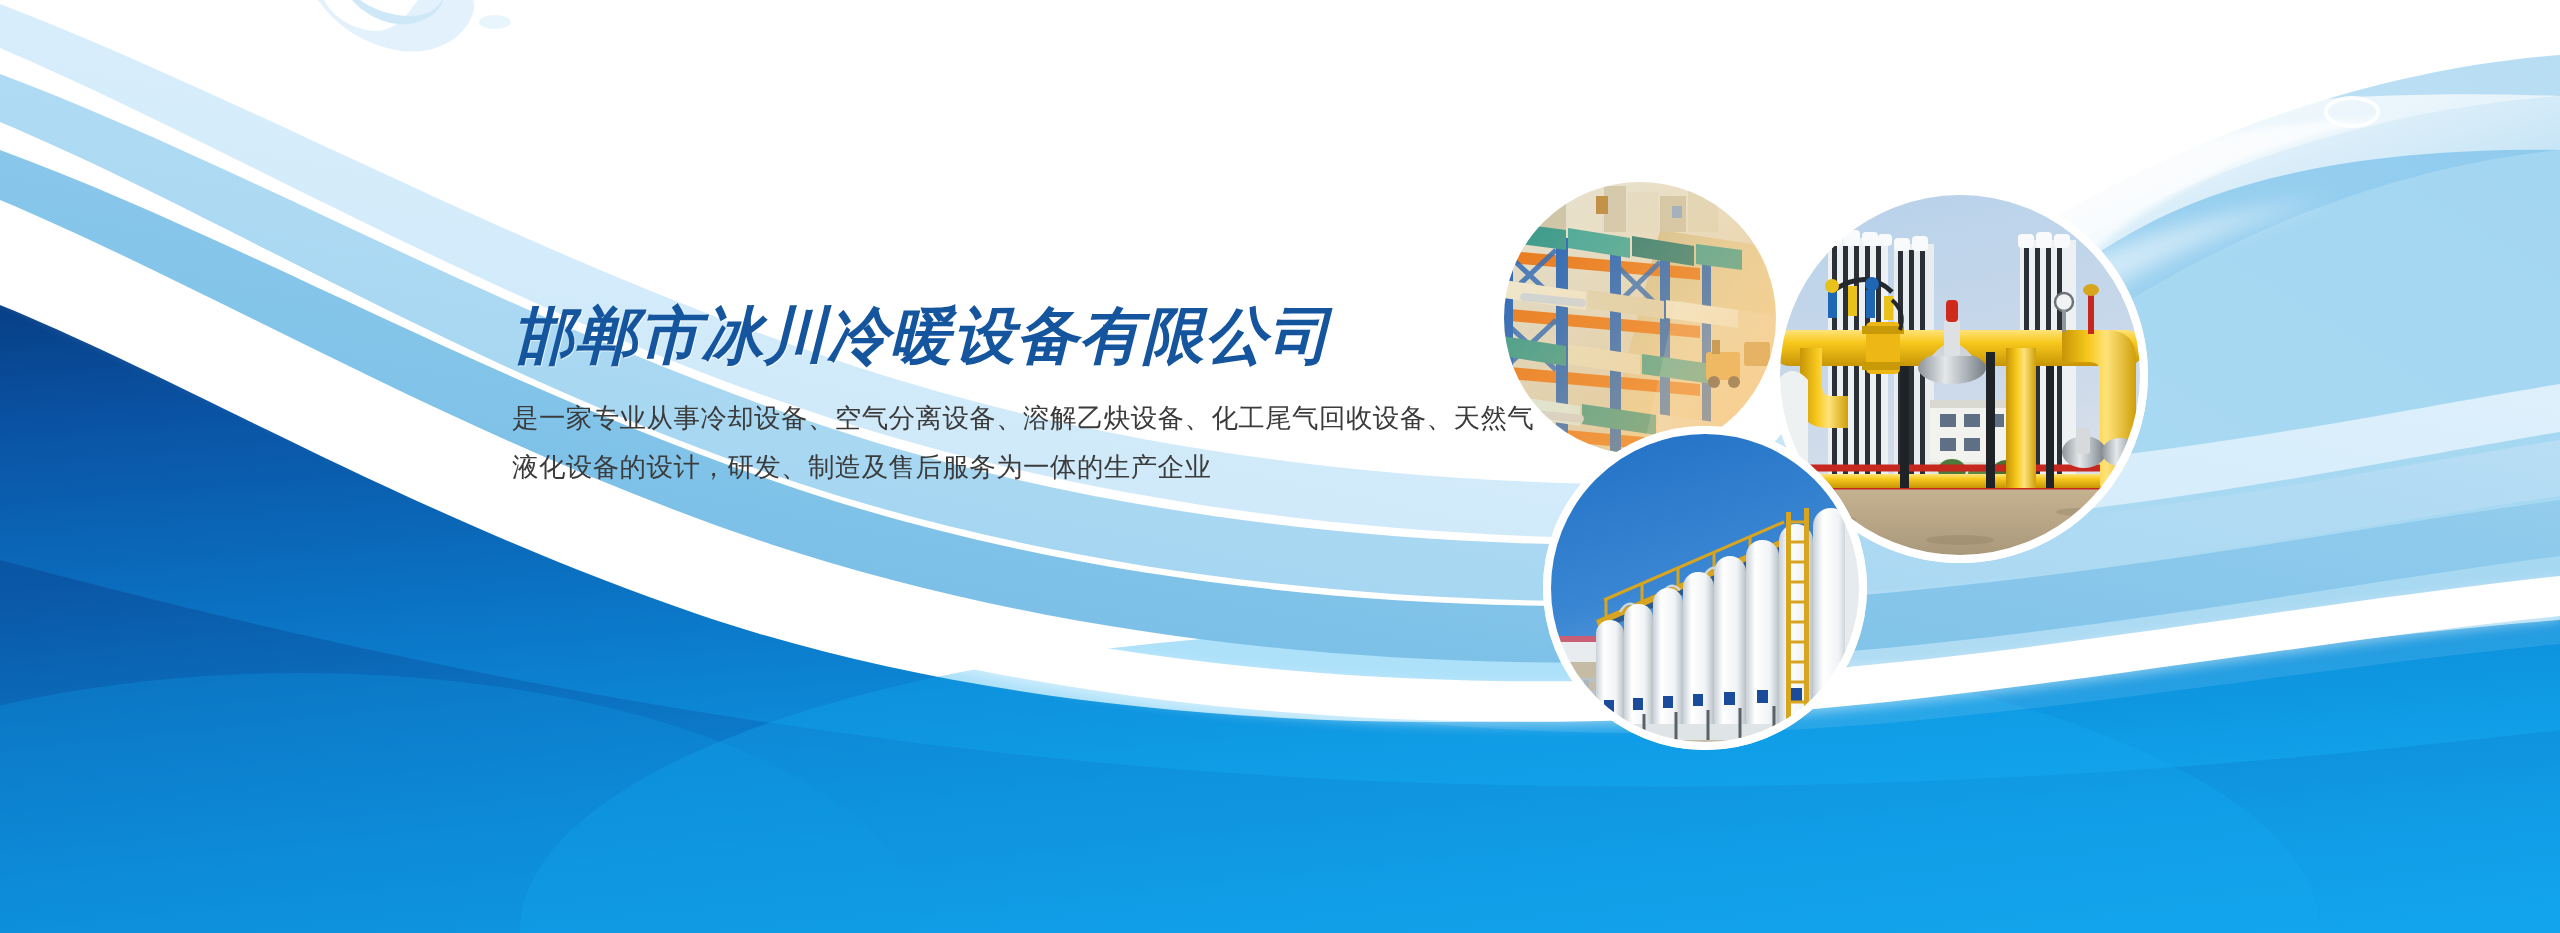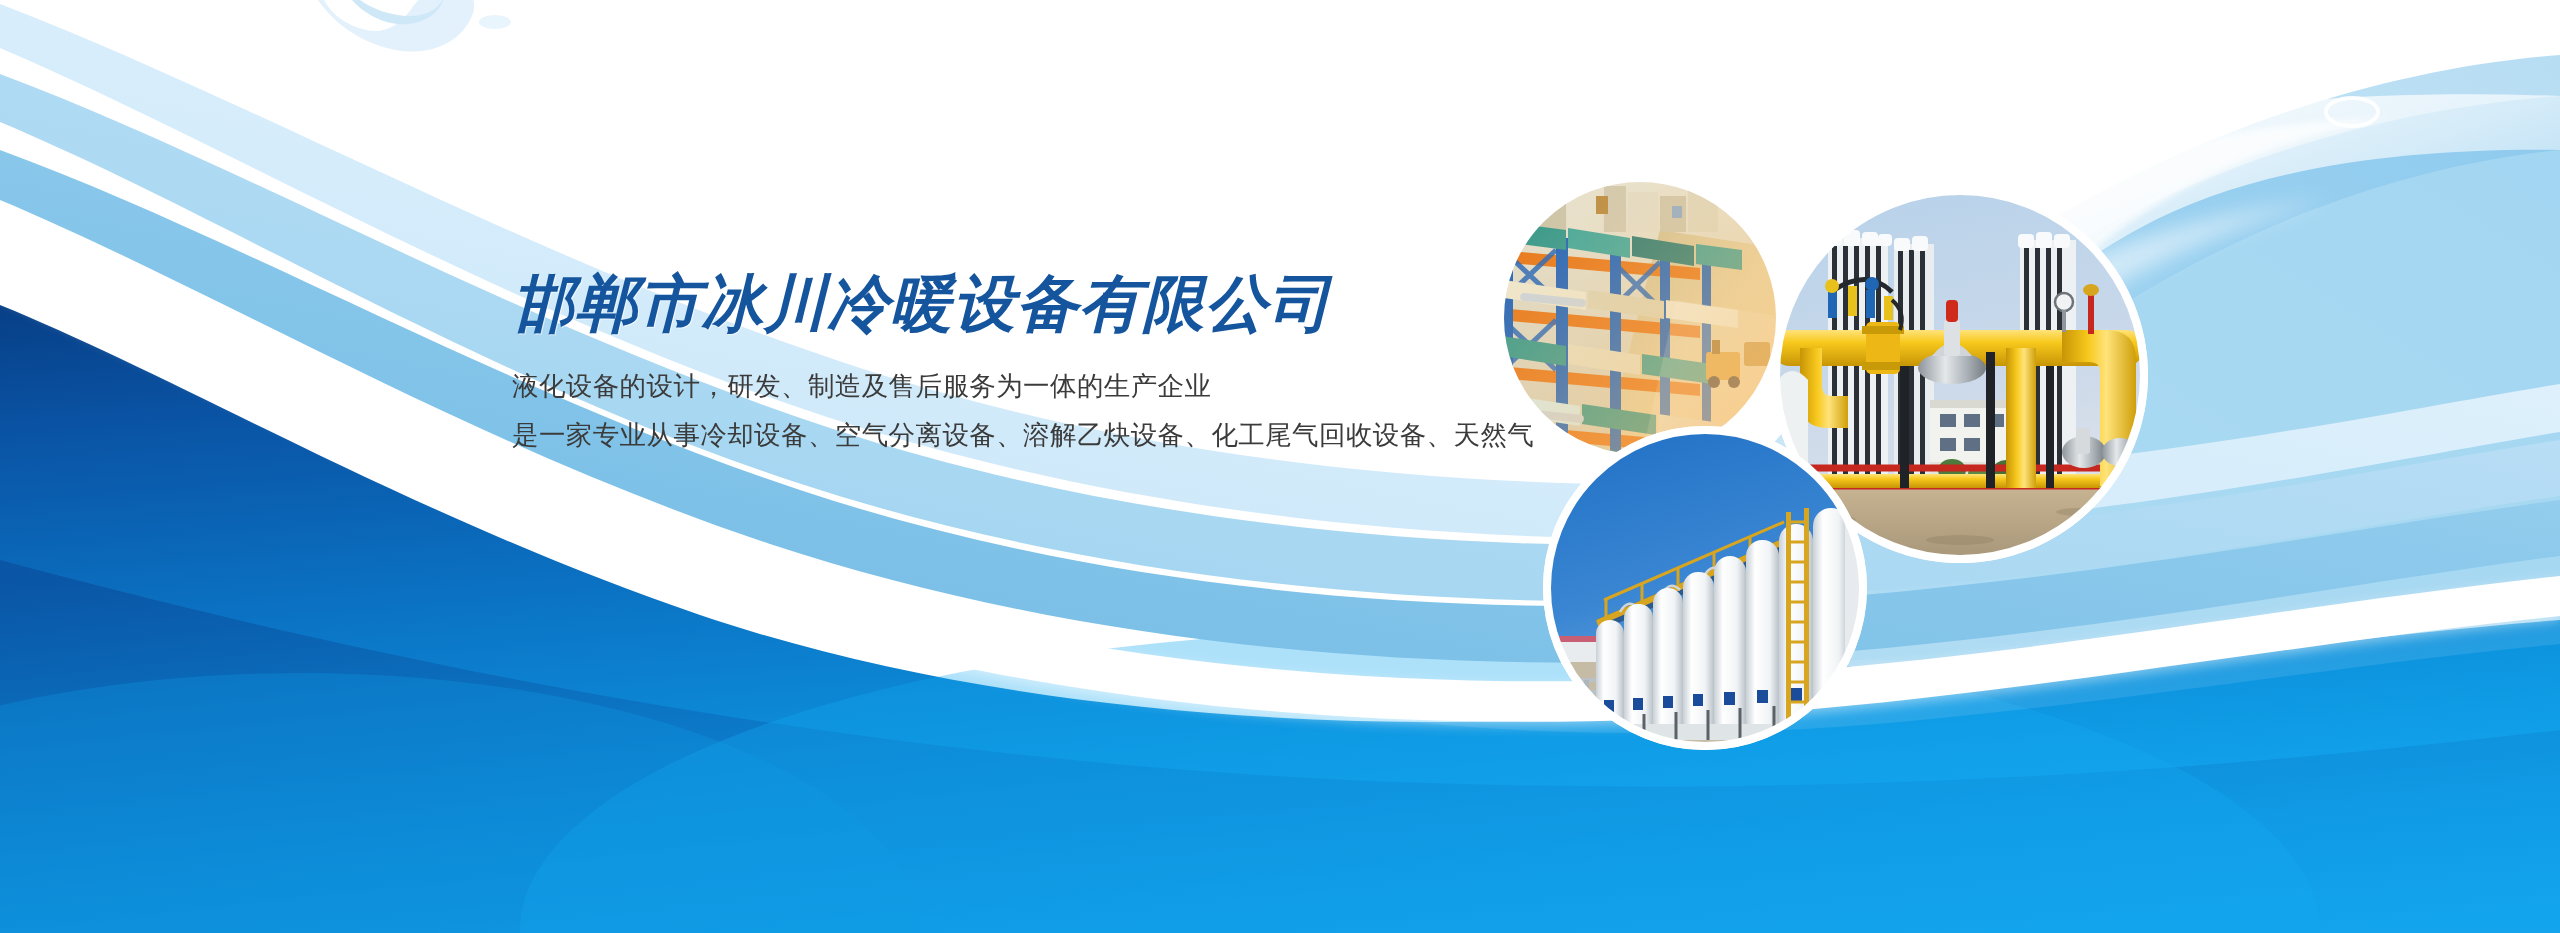--- a/index.html
+++ b/index.html
@@ -22,21 +22,21 @@
     width: 2560px;
     height: 933px;
     display: block;
   }
   #photo-svg { pointer-events: none; }
 
   
   .text-block {
     position: absolute;
     left: 512px;
-    top: 272px;
+    top: 304px;
     width: 1000px;
     z-index: 30;
   }
   .headline {
     margin: 0;
     font-family: "Liberation Serif", "DejaVu Serif", serif;
     font-weight: bold;
     font-style: italic;
     font-size: 62px;
     line-height: 1.06;
@@ -604,18 +604,18 @@
 
         <rect x="1845" y="500" width="24" height="250" fill="#e7ebee"></rect>
       </g>
       <circle cx="1705" cy="588" r="158" fill="none" stroke="#ffffff" stroke-width="8"></circle>
     </g>
   </svg>
 
   <div class="text-block">
     <h1 class="headline">邯郸市冰川冷暖设备有限公司</h1>
     <p class="subtext">
+      <span>是一家专业从事冷却设备、空气分离设备、溶解乙炔设备、化工尾气回收设备、天然气</span>
       <span>液化设备的设计，研发、制造及售后服务为一体的生产企业</span>
-      <span>是一家专业从事冷却设备、空气分离设备、溶解乙炔设备、化工尾气回收设备、天然气</span>
     </p>
   </div>
 
 </div>
 
 </body></html>

